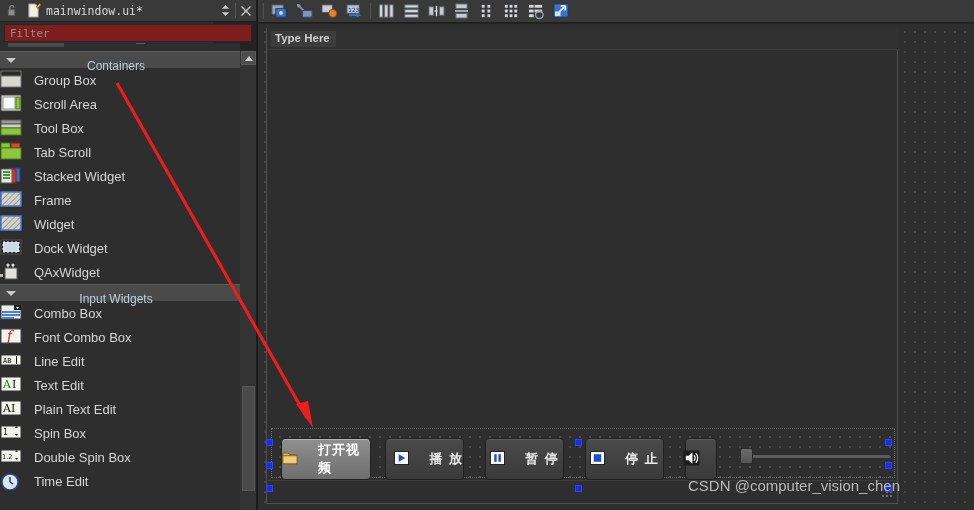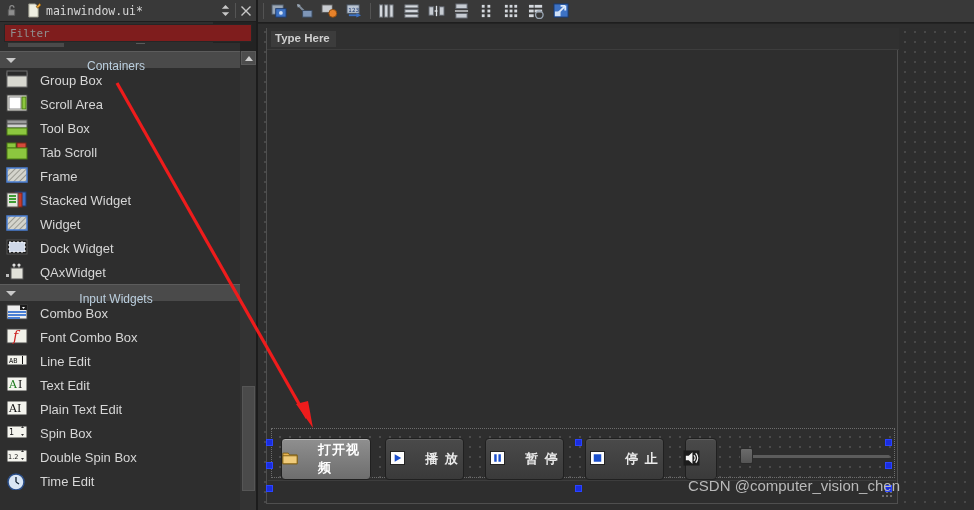--- a/index.html
+++ b/index.html
@@ -60,21 +60,21 @@
   }
   .group-hdr .arrow i {
     display:block; width:0;height:0;
     border-left:5px solid transparent; border-right:5px solid transparent;
     border-top:5px solid #c9c9c9;
   }
   .group-hdr .ghl {
     flex:1; text-align:center; color:#bcd0e0; font-size:12px;
     padding-right:30px; font-family:"Liberation Sans", sans-serif;margin-top:11px;
   }
-  .w-item { height:24px; display:flex; align-items:center; padding-left:6px; }
+  .w-item { height:24px; display:flex; align-items:center; }
   .w-item .lbl { color:#d6d6d6; font-size:13px; padding-left:8px;
                  font-family:"Liberation Sans", sans-serif; }
   .ico { width:26px; height:20px; flex:0 0 26px; position:relative; }
 
   
   #lscroll { position:absolute; left:240px; top:51px; width:16px; height:459px; background:#2e2e2e; }
   #lscroll .trough { position:absolute; left:0; top:0; width:16px; height:459px; background:#333; }
   #lsb-up { position:absolute; left:1px; top:0px; width:15px; height:14px; background:#4d4d4d;
             border:1px solid #5a5a5a; display:flex; align-items:center; justify-content:center; }
   #lsb-up i { width:0;height:0; border-left:4px solid transparent; border-right:4px solid transparent;
@@ -262,44 +262,44 @@
             <rect x="11" y="1" width="9" height="5" fill="#d64a3a" stroke="#7a2418"></rect>
             <rect x="1" y="6" width="20" height="11" fill="#8cc63f" stroke="#4b7a14"></rect>
           </svg>
         </span>
         <span class="lbl">Tab Scroll</span>
       </div>
 
       <div class="w-item">
         <span class="ico">
           <svg width="22" height="19" viewBox="0 0 22 19">
+            <rect x="9" y="2" width="11" height="14" fill="#3d6fc4" stroke="#1e3c73"></rect>
+            <rect x="5" y="3" width="11" height="14" fill="#c93a2c" stroke="#7a2418"></rect>
+            <rect x="1" y="3" width="11" height="14" fill="#e6e6de" stroke="#555"></rect>
+            <rect x="3" y="5" width="7" height="2" fill="#3f9c35"></rect>
+            <rect x="3" y="8" width="7" height="2" fill="#3f9c35"></rect>
+            <rect x="3" y="11" width="7" height="2" fill="#3f9c35"></rect>
+          </svg>
+        </span>
+        <span class="lbl">Stacked Widget</span>
+      </div>
+
+      <div class="w-item">
+        <span class="ico">
+          <svg width="22" height="19" viewBox="0 0 22 19">
             <defs>
                 <pattern id="hatchA" width="4" height="4" patternTransform="rotate(45)" patternUnits="userSpaceOnUse">
               <rect width="4" height="4" fill="#d4d4cc"></rect>
                   <line x1="0" y1="0" x2="0" y2="4" stroke="#9a9a92" stroke-width="2"></line>
                 </pattern>
               </defs>
             <rect x="1" y="2" width="20" height="14" fill="url(#hatchA)" stroke="#4a7fd4" stroke-width="1.5"></rect>
           </svg>
         </span>
         <span class="lbl">Frame</span>
-      </div>
-
-      <div class="w-item">
-        <span class="ico">
-          <svg width="22" height="19" viewBox="0 0 22 19">
-            <rect x="9" y="2" width="11" height="14" fill="#3d6fc4" stroke="#1e3c73"></rect>
-            <rect x="5" y="3" width="11" height="14" fill="#c93a2c" stroke="#7a2418"></rect>
-            <rect x="1" y="3" width="11" height="14" fill="#e6e6de" stroke="#555"></rect>
-            <rect x="3" y="5" width="7" height="2" fill="#3f9c35"></rect>
-            <rect x="3" y="8" width="7" height="2" fill="#3f9c35"></rect>
-            <rect x="3" y="11" width="7" height="2" fill="#3f9c35"></rect>
-          </svg>
-        </span>
-        <span class="lbl">Stacked Widget</span>
       </div>
 
       <div class="w-item">
         <span class="ico">
           <svg width="22" height="19" viewBox="0 0 22 19">
             <defs>
                 <pattern id="hatchB" width="4" height="4" patternTransform="rotate(45)" patternUnits="userSpaceOnUse">
               <rect width="4" height="4" fill="#d4d4cc"></rect>
                   <line x1="0" y1="0" x2="0" y2="4" stroke="#9a9a92" stroke-width="2"></line>
                 </pattern>
@@ -560,21 +560,21 @@
         <div class="qbtn hot" style="left:9px; width:90px;">
           <span>
             <svg width="16" height="14" viewBox="0 0 18 15">
               <path d="M1 2 h6 l1.5 2 h8.5 v10 h-16 z" fill="#e8b352" stroke="#7a5a10"></path>
               <path d="M1 5 h16 v9 h-16 z" fill="#f0cb7a" stroke="#7a5a10"></path>
             </svg>
           </span>
           <span class="cap">打开视频</span>
         </div>
 
-        <div class="qbtn" style="left:113px; width:79px;">
+        <div class="qbtn" style="left:113px; width:79px;justify-content:flex-end;">
           <span>
             <svg width="15" height="14" viewBox="0 0 16 15">
               <rect x="0.5" y="0.5" width="15" height="14" fill="#fdfdfd" stroke="#1c1c1c"></rect>
               <path d="M5 3.5 L12 7.5 L5 11.5 Z" fill="#1b4fcc"></path>
             </svg>
           </span>
           <span class="cap">播 放</span>
         </div>
 
         <div class="qbtn" style="left:213px; width:79px;">

